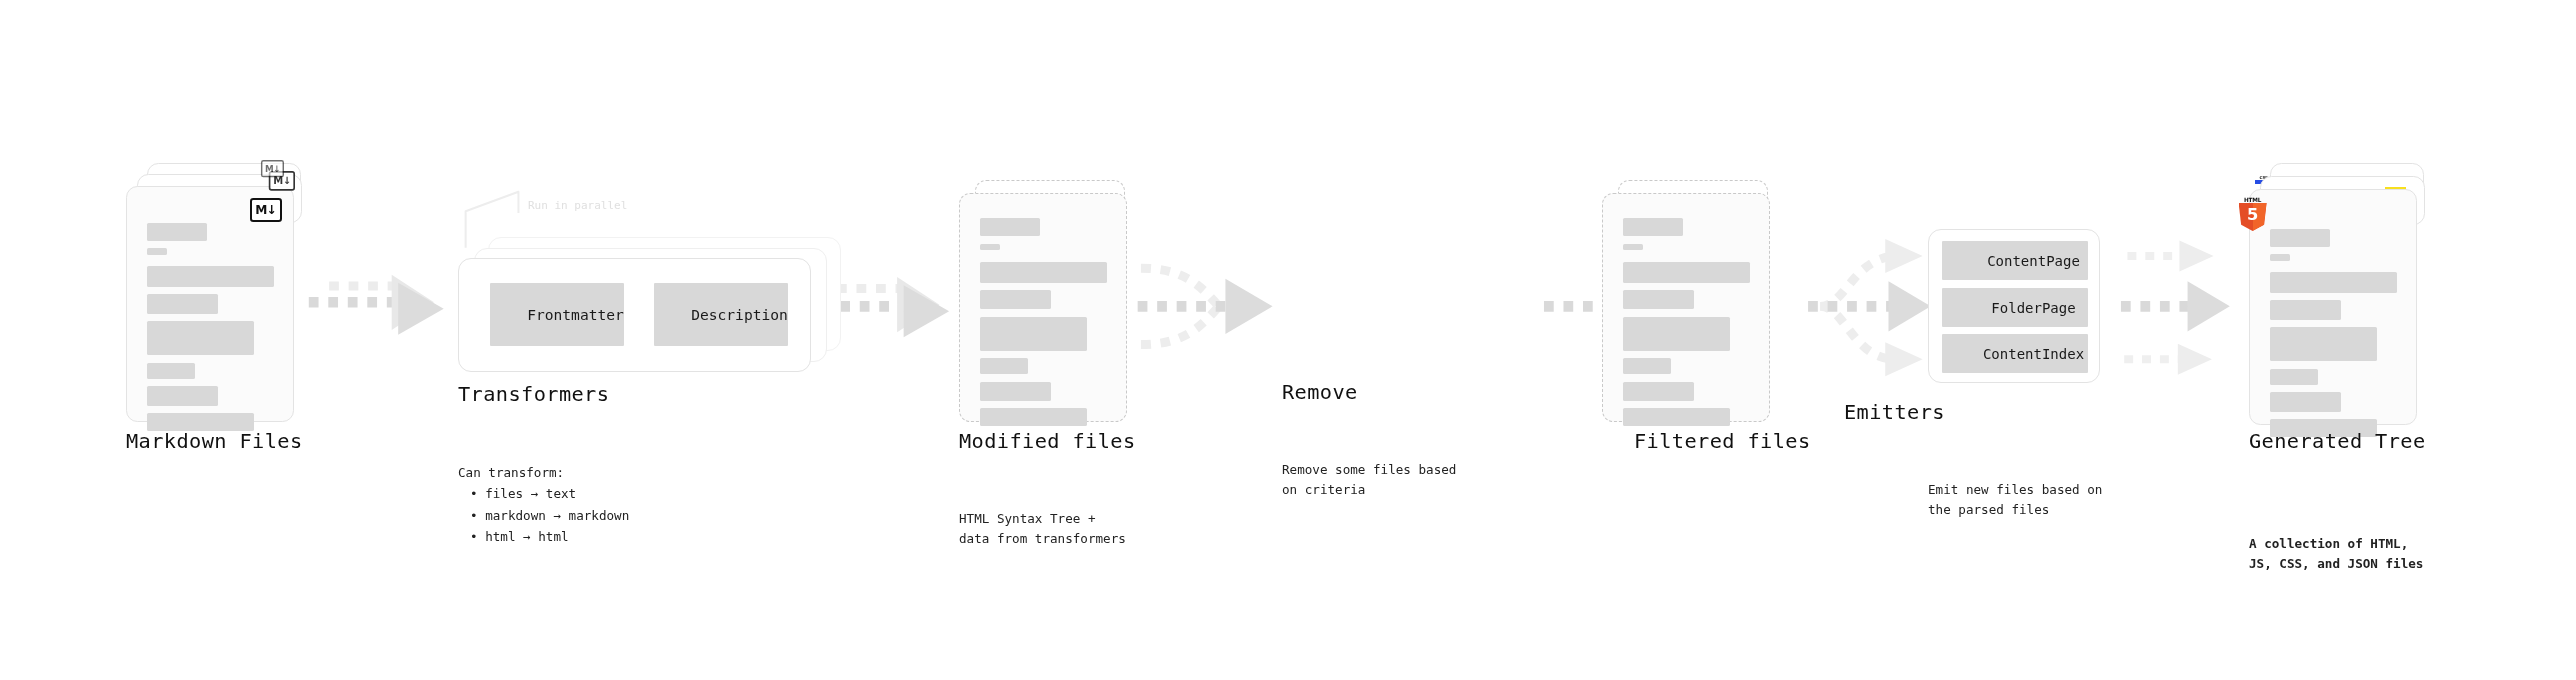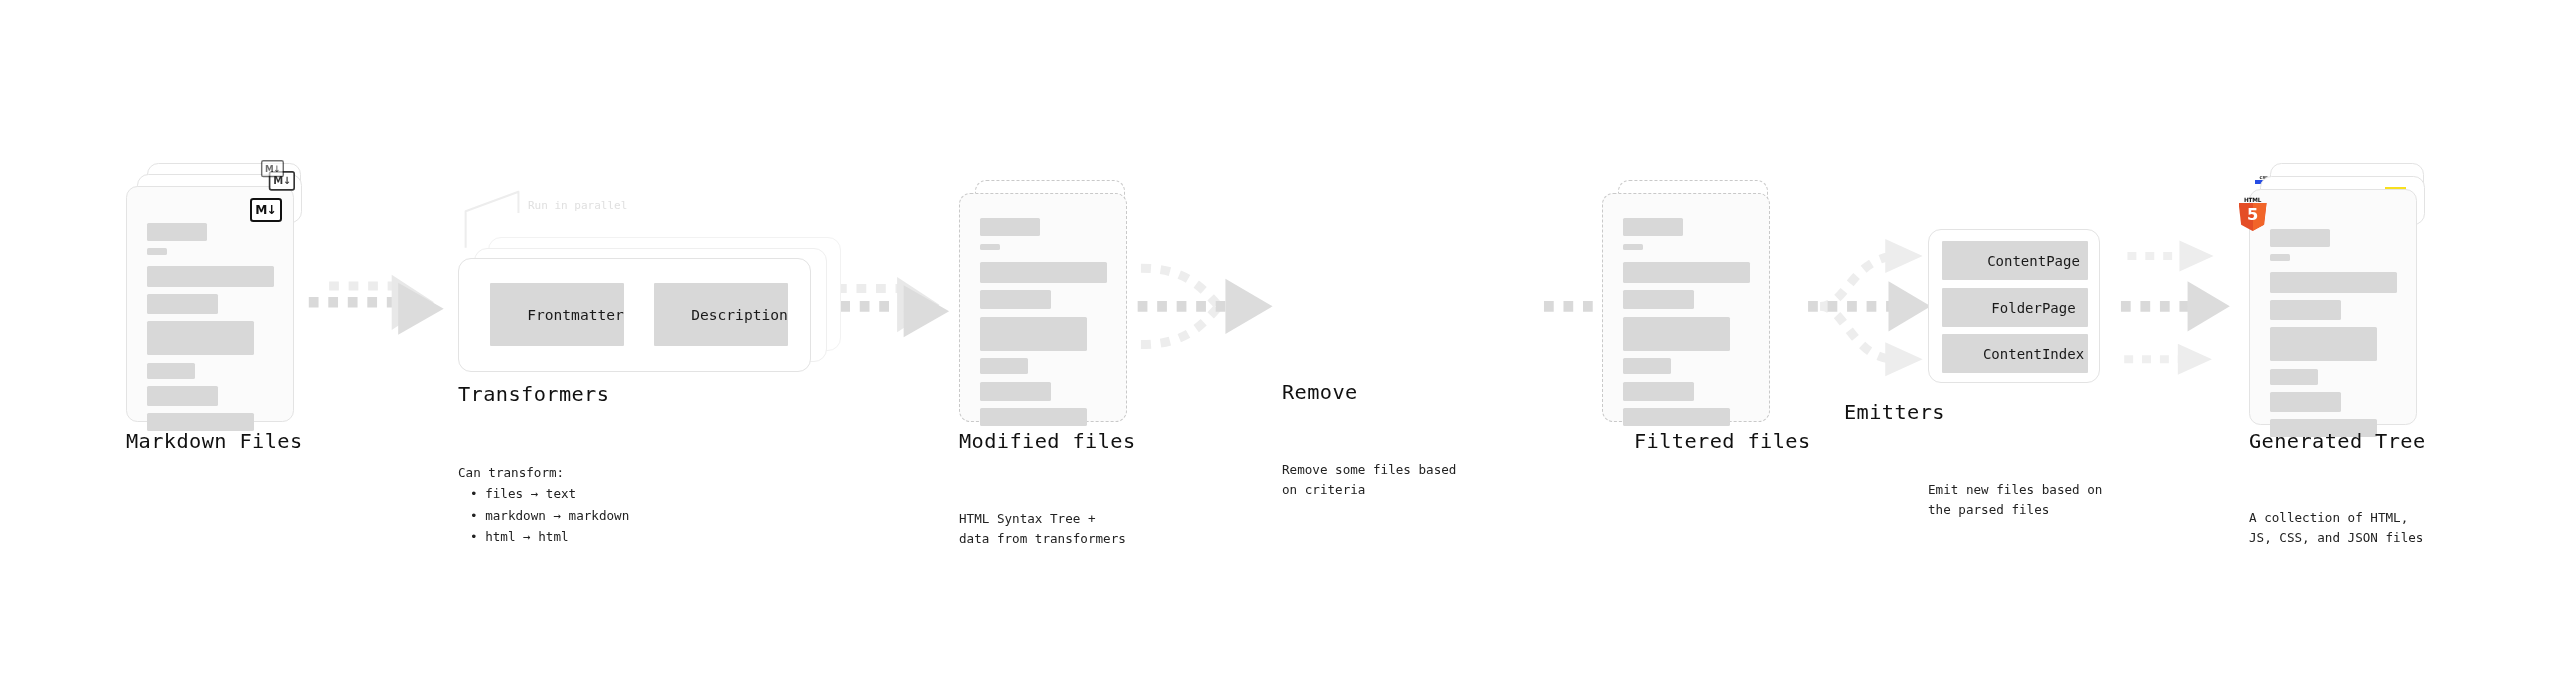--- a/index.html
+++ b/index.html
@@ -290,17 +290,17 @@
           <div class="bar" style="width:56%;height:19.5px;"></div>
           <div class="bar" style="width:85%;height:34px;"></div>
           <div class="bar" style="width:38%;height:16.3px;"></div>
           <div class="bar" style="width:56%;height:19.5px;"></div>
           <div class="bar" style="width:85%;height:18px;"></div>
         </div>
       </div>
     </div>
   </div>
   <div class="title" style="left:2249px;top:429px;">Generated Tree</div>
-  <div class="sub" style="left:2249px;top:464px;">A collection of HTML,
+  <div class="sub" style="left:2249px;top:490px;font-weight:bold;">A collection of HTML,
 JS, CSS, and JSON files</div>
 
 </div>
 
 
 </body></html>

